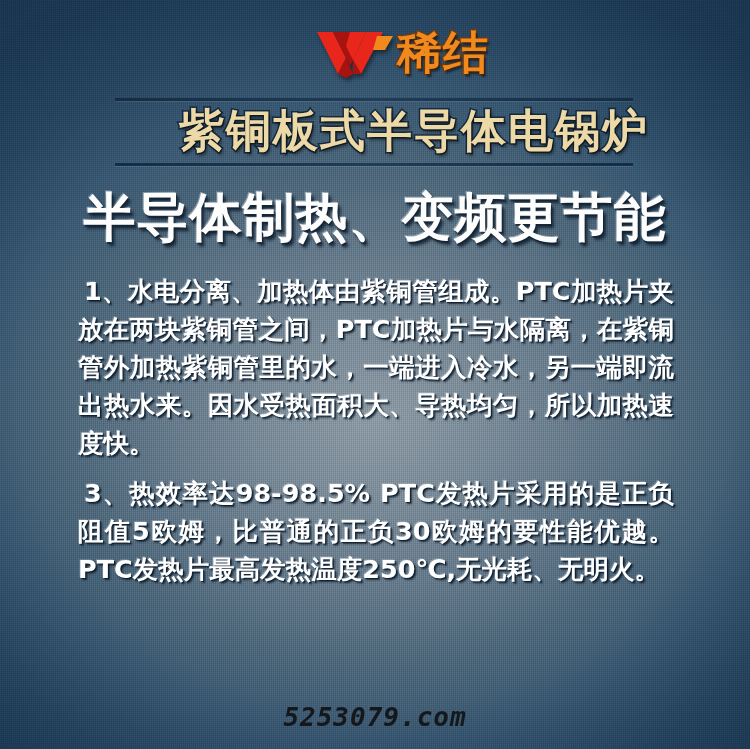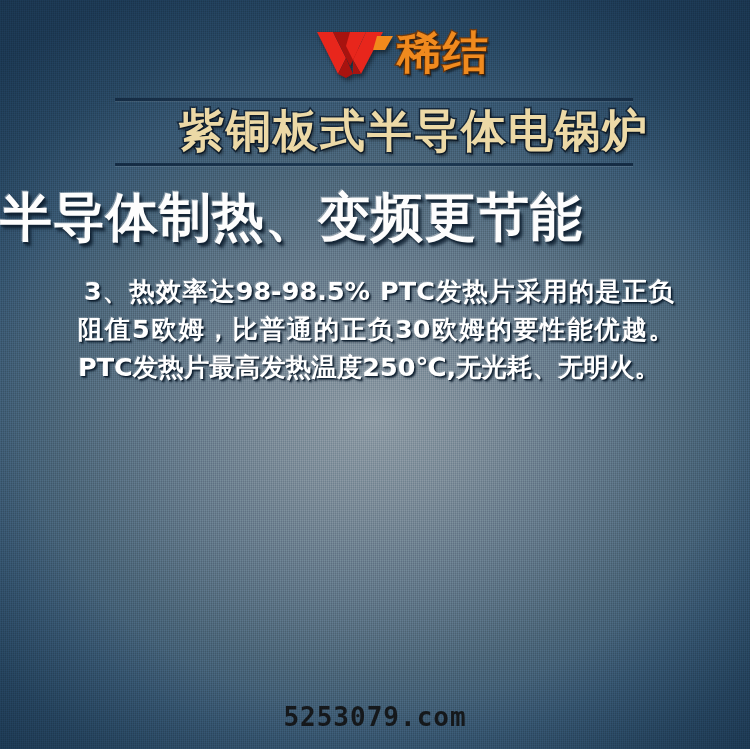--- a/index.html
+++ b/index.html
@@ -126,21 +126,21 @@
     white-space: nowrap;
     padding-left: 39px;
   }
 
   
   .title-white {
     position: absolute;
     top: 184px;
     left: 0;
     width: 750px;
-    text-align: left;
+    text-align: center;
     font-family: "DejaVu Sans", "Liberation Sans", sans-serif;
     font-size: 52px;
     font-weight: bold;
     line-height: 66px;
     letter-spacing: 1px;
     color: #fdfdfd;
     text-shadow:
        3px 4px 3px rgba(12,28,44,0.75),
        1px 2px 1px rgba(12,28,44,0.65),
       -1px -1px 0 rgba(255,255,255,0.35);
@@ -180,20 +180,21 @@
     top: 702px;
     left: 0;
     width: 750px;
     text-align: center;
     font-family: "DejaVu Sans Mono", "Liberation Mono", monospace;
     font-size: 26px;
     font-weight: bold;
     letter-spacing: 1px;
     color: #15181b;
     z-index: 4;
+    font-style: italic;
   }
 </style>
 </head>
 <body>
 
 <div class="poster">
 
   <div class="texture"></div>
   <div class="vignette"></div>
 
@@ -212,18 +213,19 @@
     <span class="logo-word">稀结</span>
   </div>
 
   <div class="rule rule-top"></div>
   <div class="title-gold">紫铜板式半导体电锅炉</div>
   <div class="rule rule-bottom"></div>
 
   <div class="title-white">半导体制热、变频更节能</div>
 
   <div class="body-copy">
+    <p class="para">1、水电分离、加热体由紫铜管组成。PTC加热片夹放在两块紫铜管之间，PTC加热片与水隔离，在紫铜管外加热紫铜管里的水，一端进入冷水，另一端即流出热水来。因水受热面积大、导热均匀，所以加热速度快。</p>
     <p class="para">3、热效率达98-98.5%  PTC发热片采用的是正负阻值5欧姆，比普通的正负30欧姆的要性能优越。PTC发热片最高发热温度250℃,无光耗、无明火。</p>
   </div>
 
   <div class="footer">5253079.com</div>
 
 </div>
 
 </body></html>

